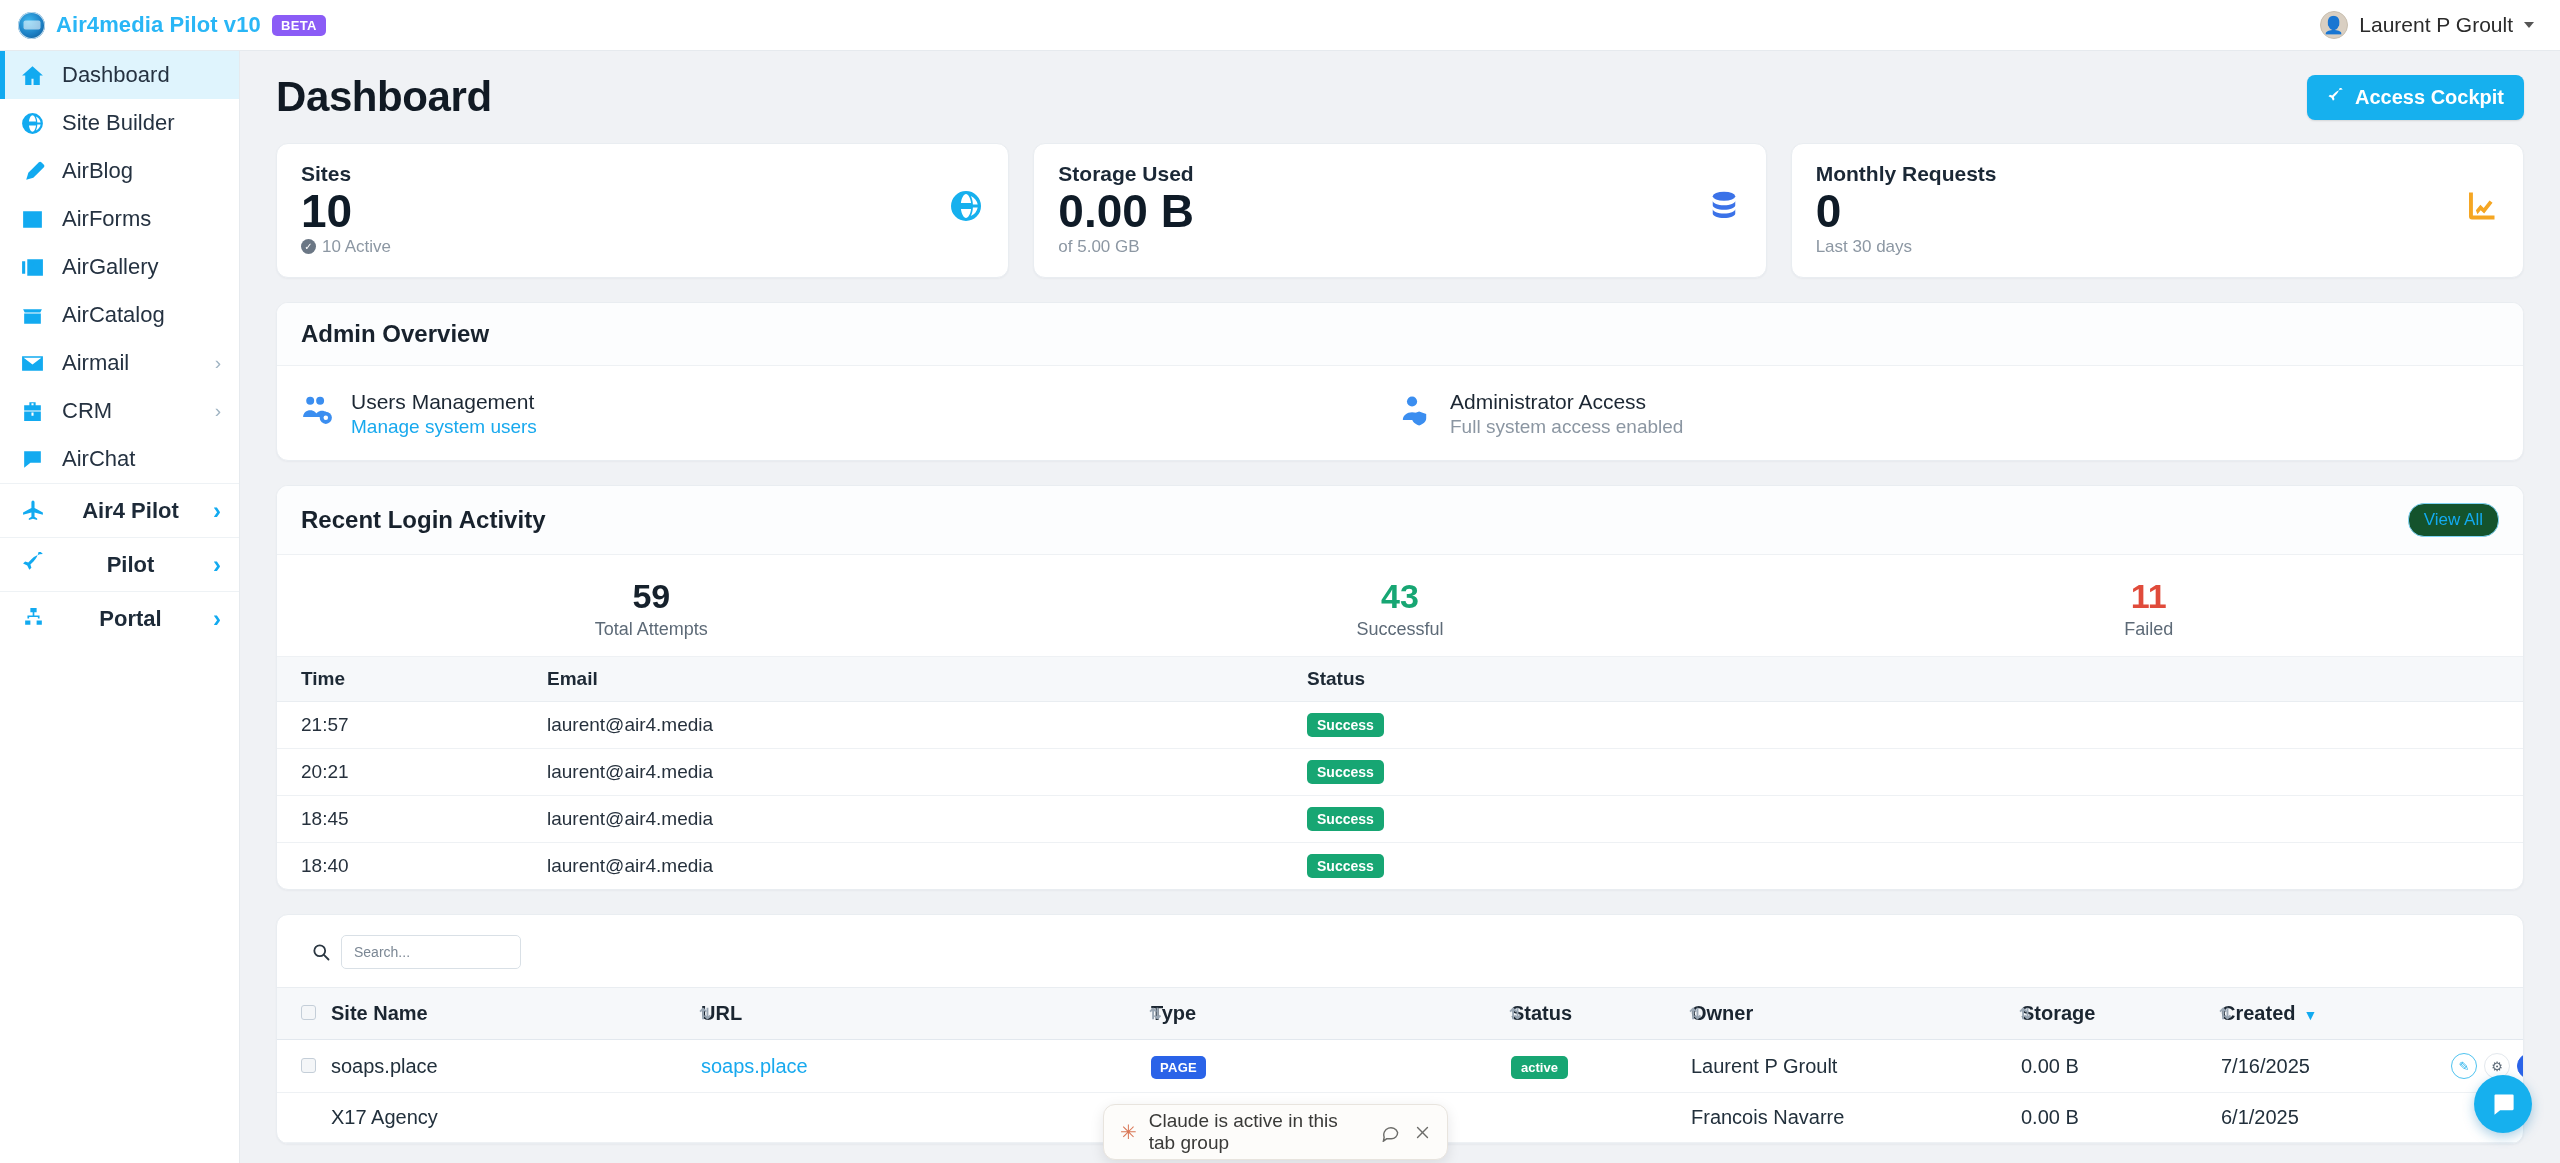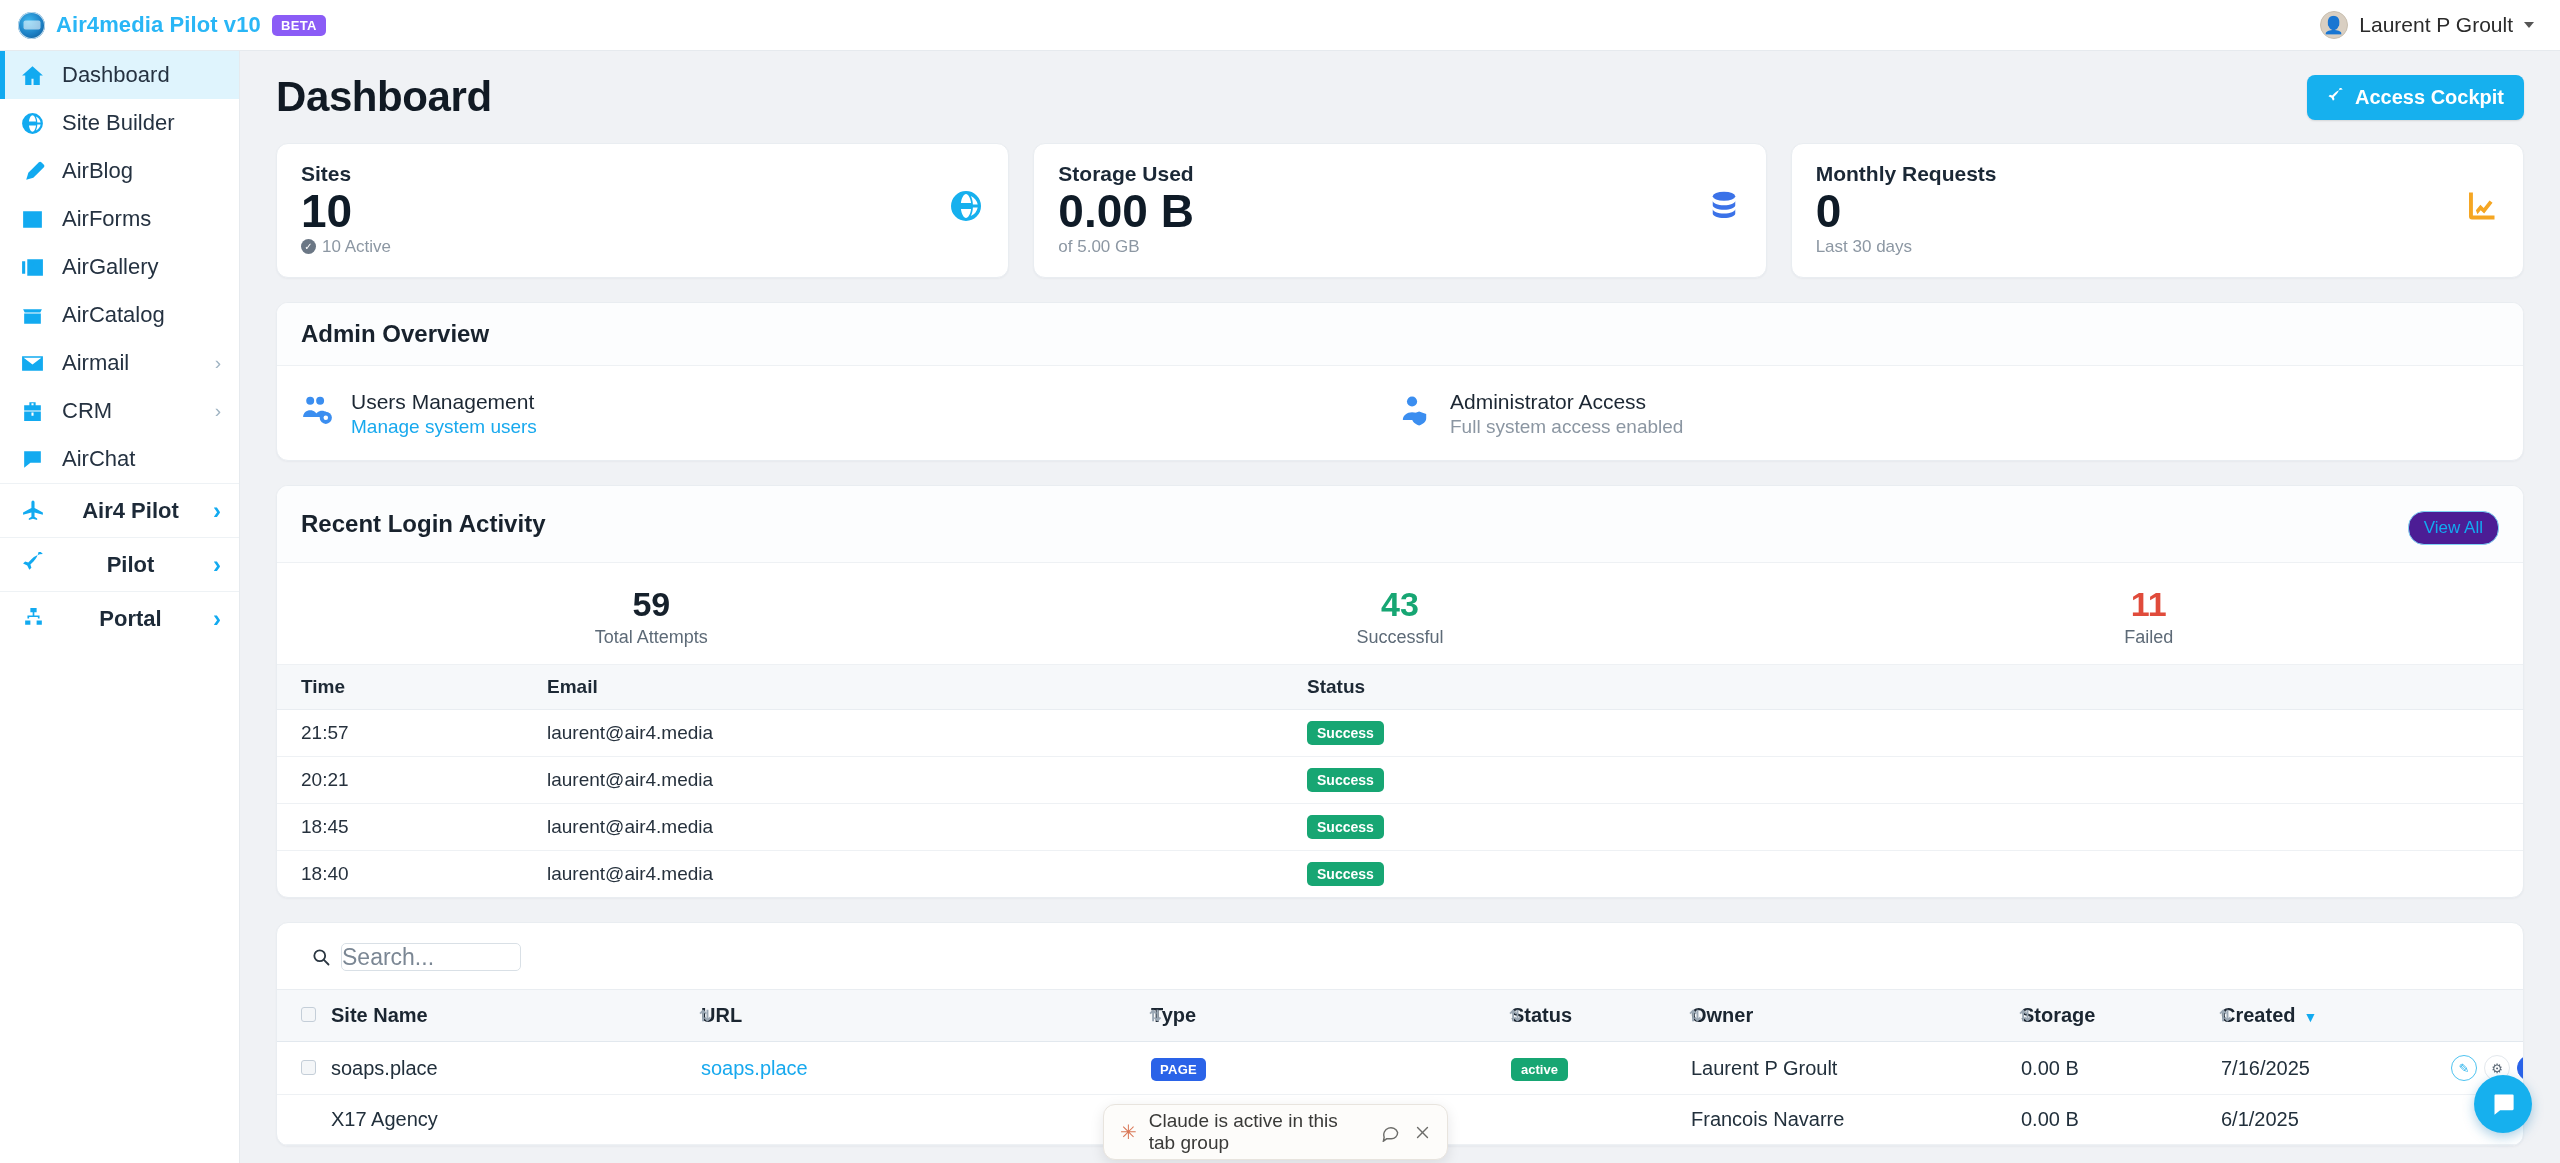--- a/index.html
+++ b/index.html
@@ -103,22 +103,22 @@
   .panel {
     background:#fff; border:1px solid #e9edf1; border-radius:12px;
     margin-bottom:24px; box-shadow:0 1px 2px rgba(16,30,54,.04); overflow:hidden;
   }
   .panel-head {
     padding:17px 24px; border-bottom:1px solid #eef1f4;
     display:flex; align-items:center; justify-content:space-between; background:#fcfdfe;
   }
   .panel-title { font-size:24px; font-weight:bold; color:#18222d; }
   .btn-viewall {
-    border:1px solid #7fd4f5; color:#12aaf0; background:#4c1d95;
-    font-size:17px; padding:6px 15px; border-radius:16px; cursor:pointer;margin-top:8px;
+    border:1px solid #7fd4f5; color:#12aaf0; background:#14532d;
+    font-size:17px; padding:6px 15px; border-radius:16px; cursor:pointer;
   }
 
   
   .admin-body { display:flex; padding:22px 24px; }
   .admin-col { flex:1; display:flex; align-items:center; gap:16px; }
   .admin-txt-title { font-size:21px; color:#1c2733; line-height:1.35; }
   .admin-txt-sub { font-size:19px; color:#8b96a2; }
   .admin-link { font-size:19px; color:#18a9ee; cursor:pointer; }
 
   
@@ -144,22 +144,22 @@
 
   
   .sites-panel { background:#fff; border:1px solid #e9edf1; border-radius:12px; box-shadow:0 1px 2px rgba(16,30,54,.04); overflow:hidden; }
   .search-bar { padding:20px 24px 18px 24px; display:flex; }
   .search-wrap { display:flex; align-items:stretch; }
   .search-ico-box {
     width:40px; display:flex; align-items:center; justify-content:center;
     color:#2b3742; font-size:20px;
   }
   .search-input {
-    width:180px; height:28px; border:1px solid #d9e0e6; border-radius:5px;
-    padding:0 0; font-size:23px; color:#2b3742; font-family:"Liberation Sans", sans-serif;
+    width:180px; height:34px; border:1px solid #d9e0e6; border-radius:5px;
+    padding:0 12px; font-size:14px; color:#2b3742; font-family:"Liberation Sans", sans-serif;
     outline:none; background:#fff;
   }
   .search-input::placeholder { color:#7b8794; }
 
   .st { width:100%; border-collapse:collapse; table-layout:fixed; }
   .st thead th {
     background:#f6f8fa; text-align:left; font-size:20px; font-weight:bold;
     color:#1b2631; padding:14px 0; border-top:1px solid #e9edf1; border-bottom:1px solid #e2e8ee;
     position:relative;
   }

